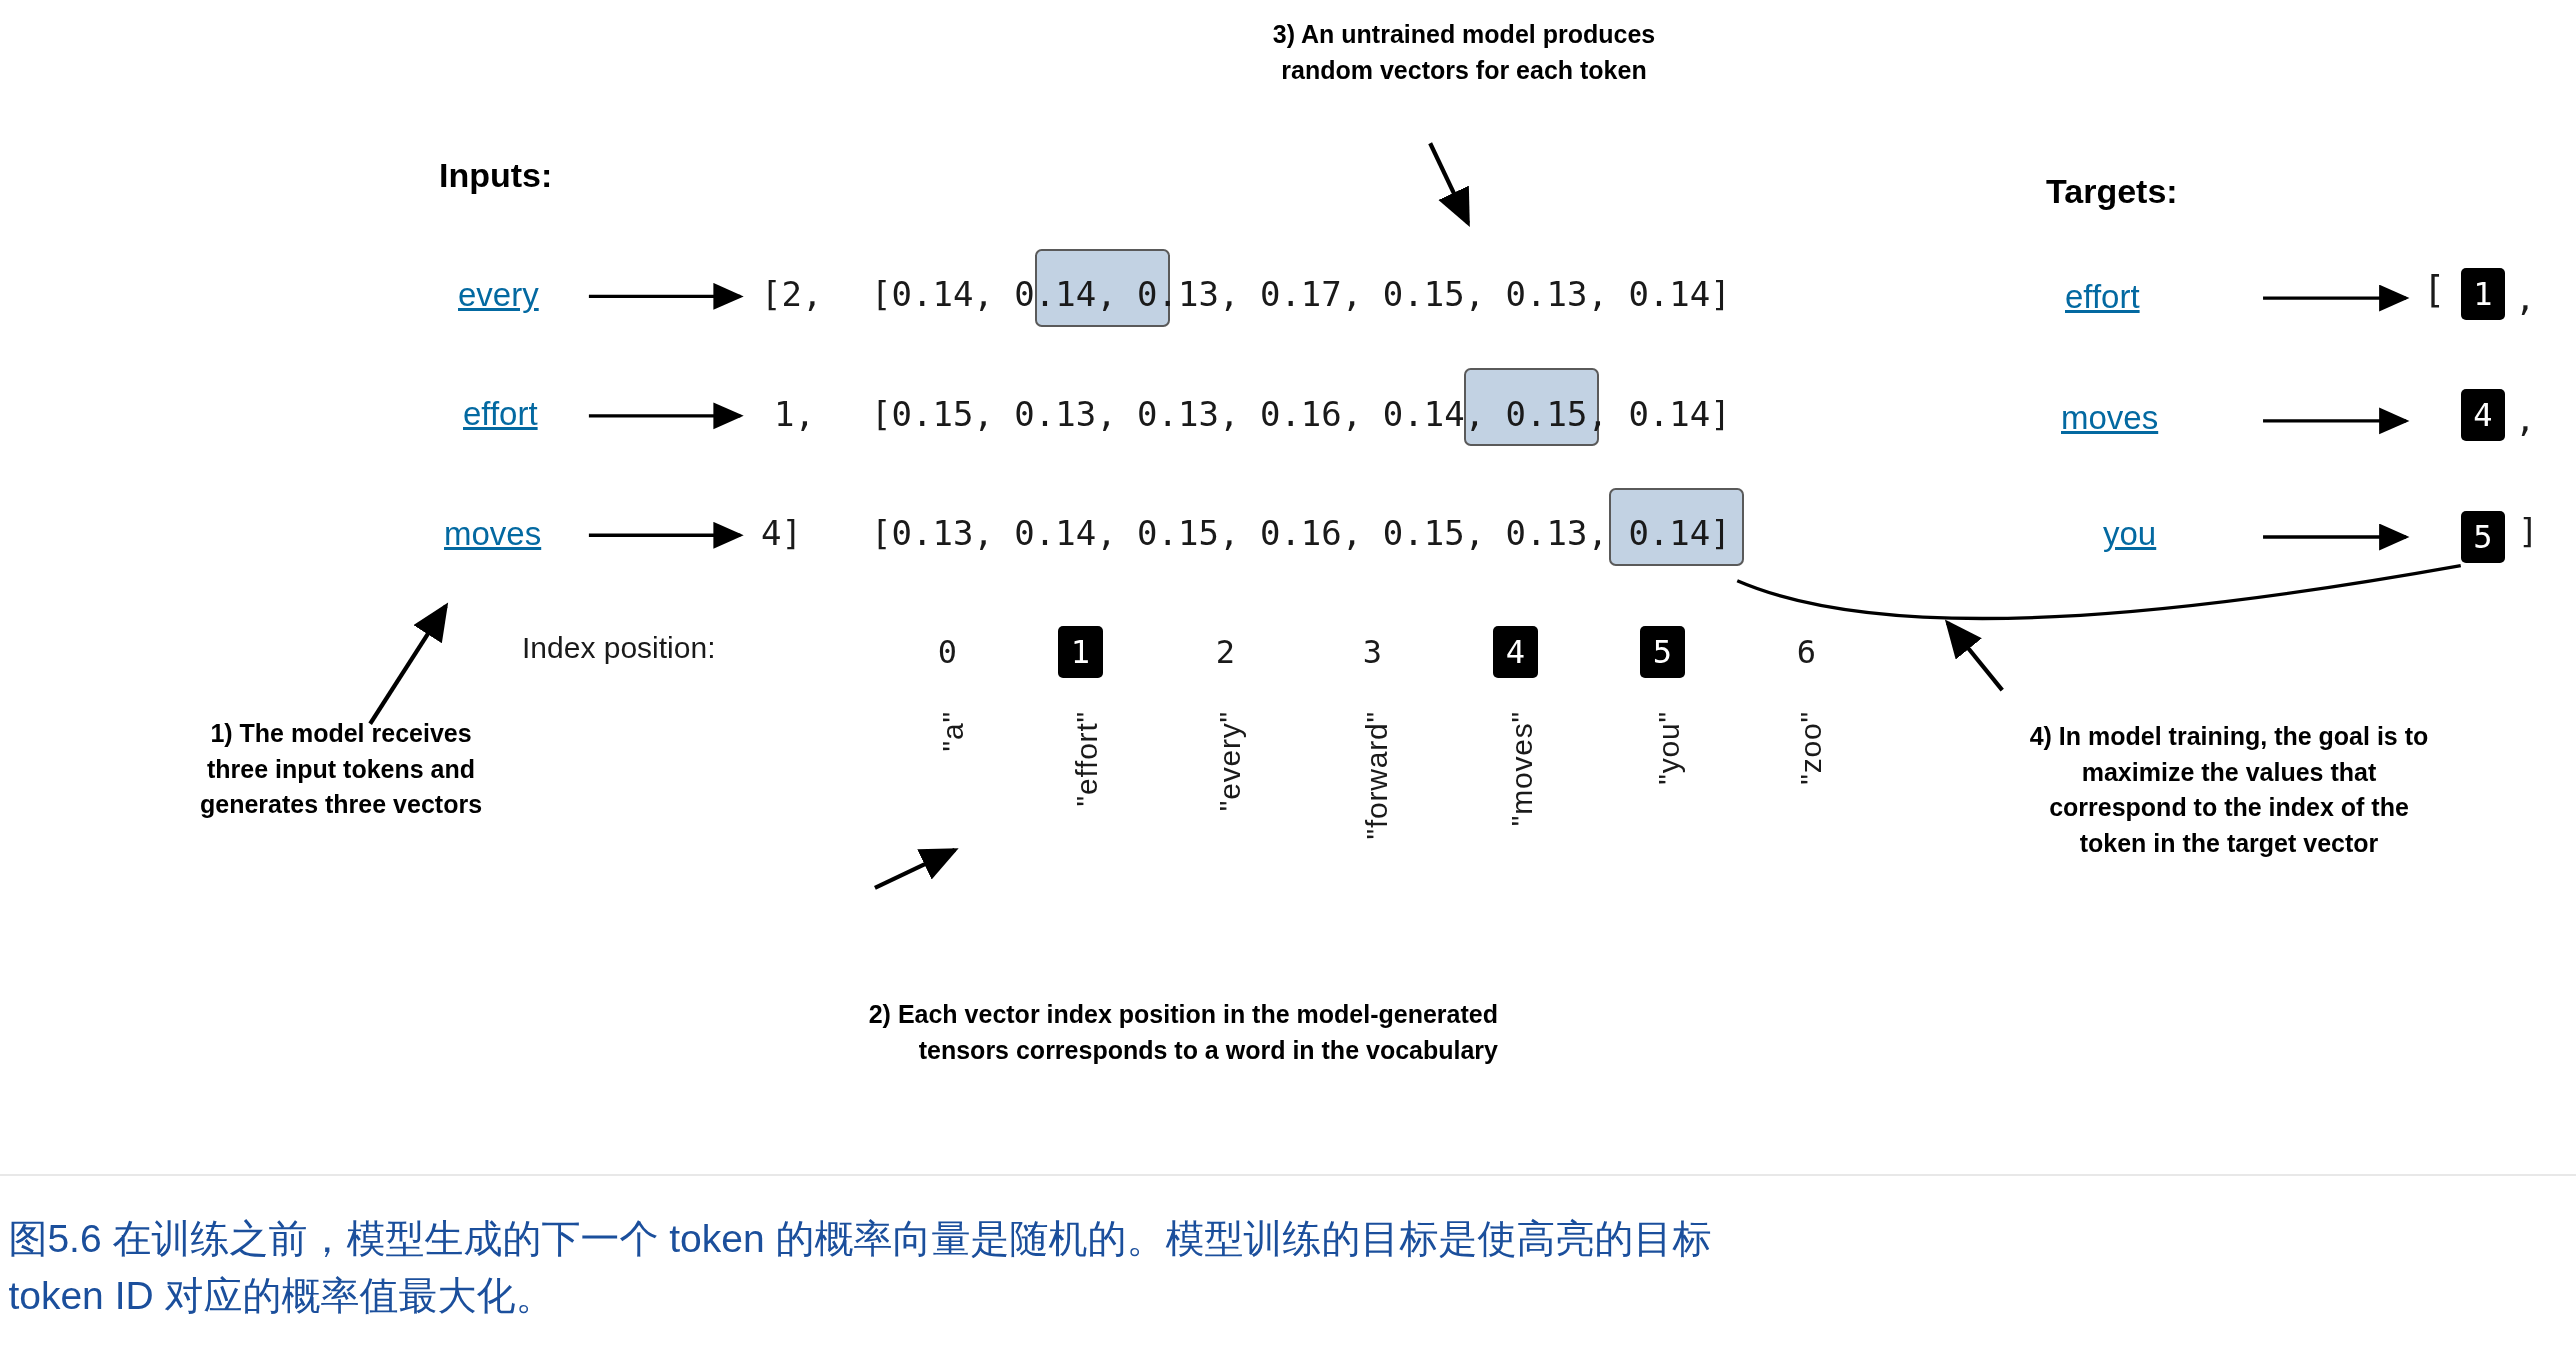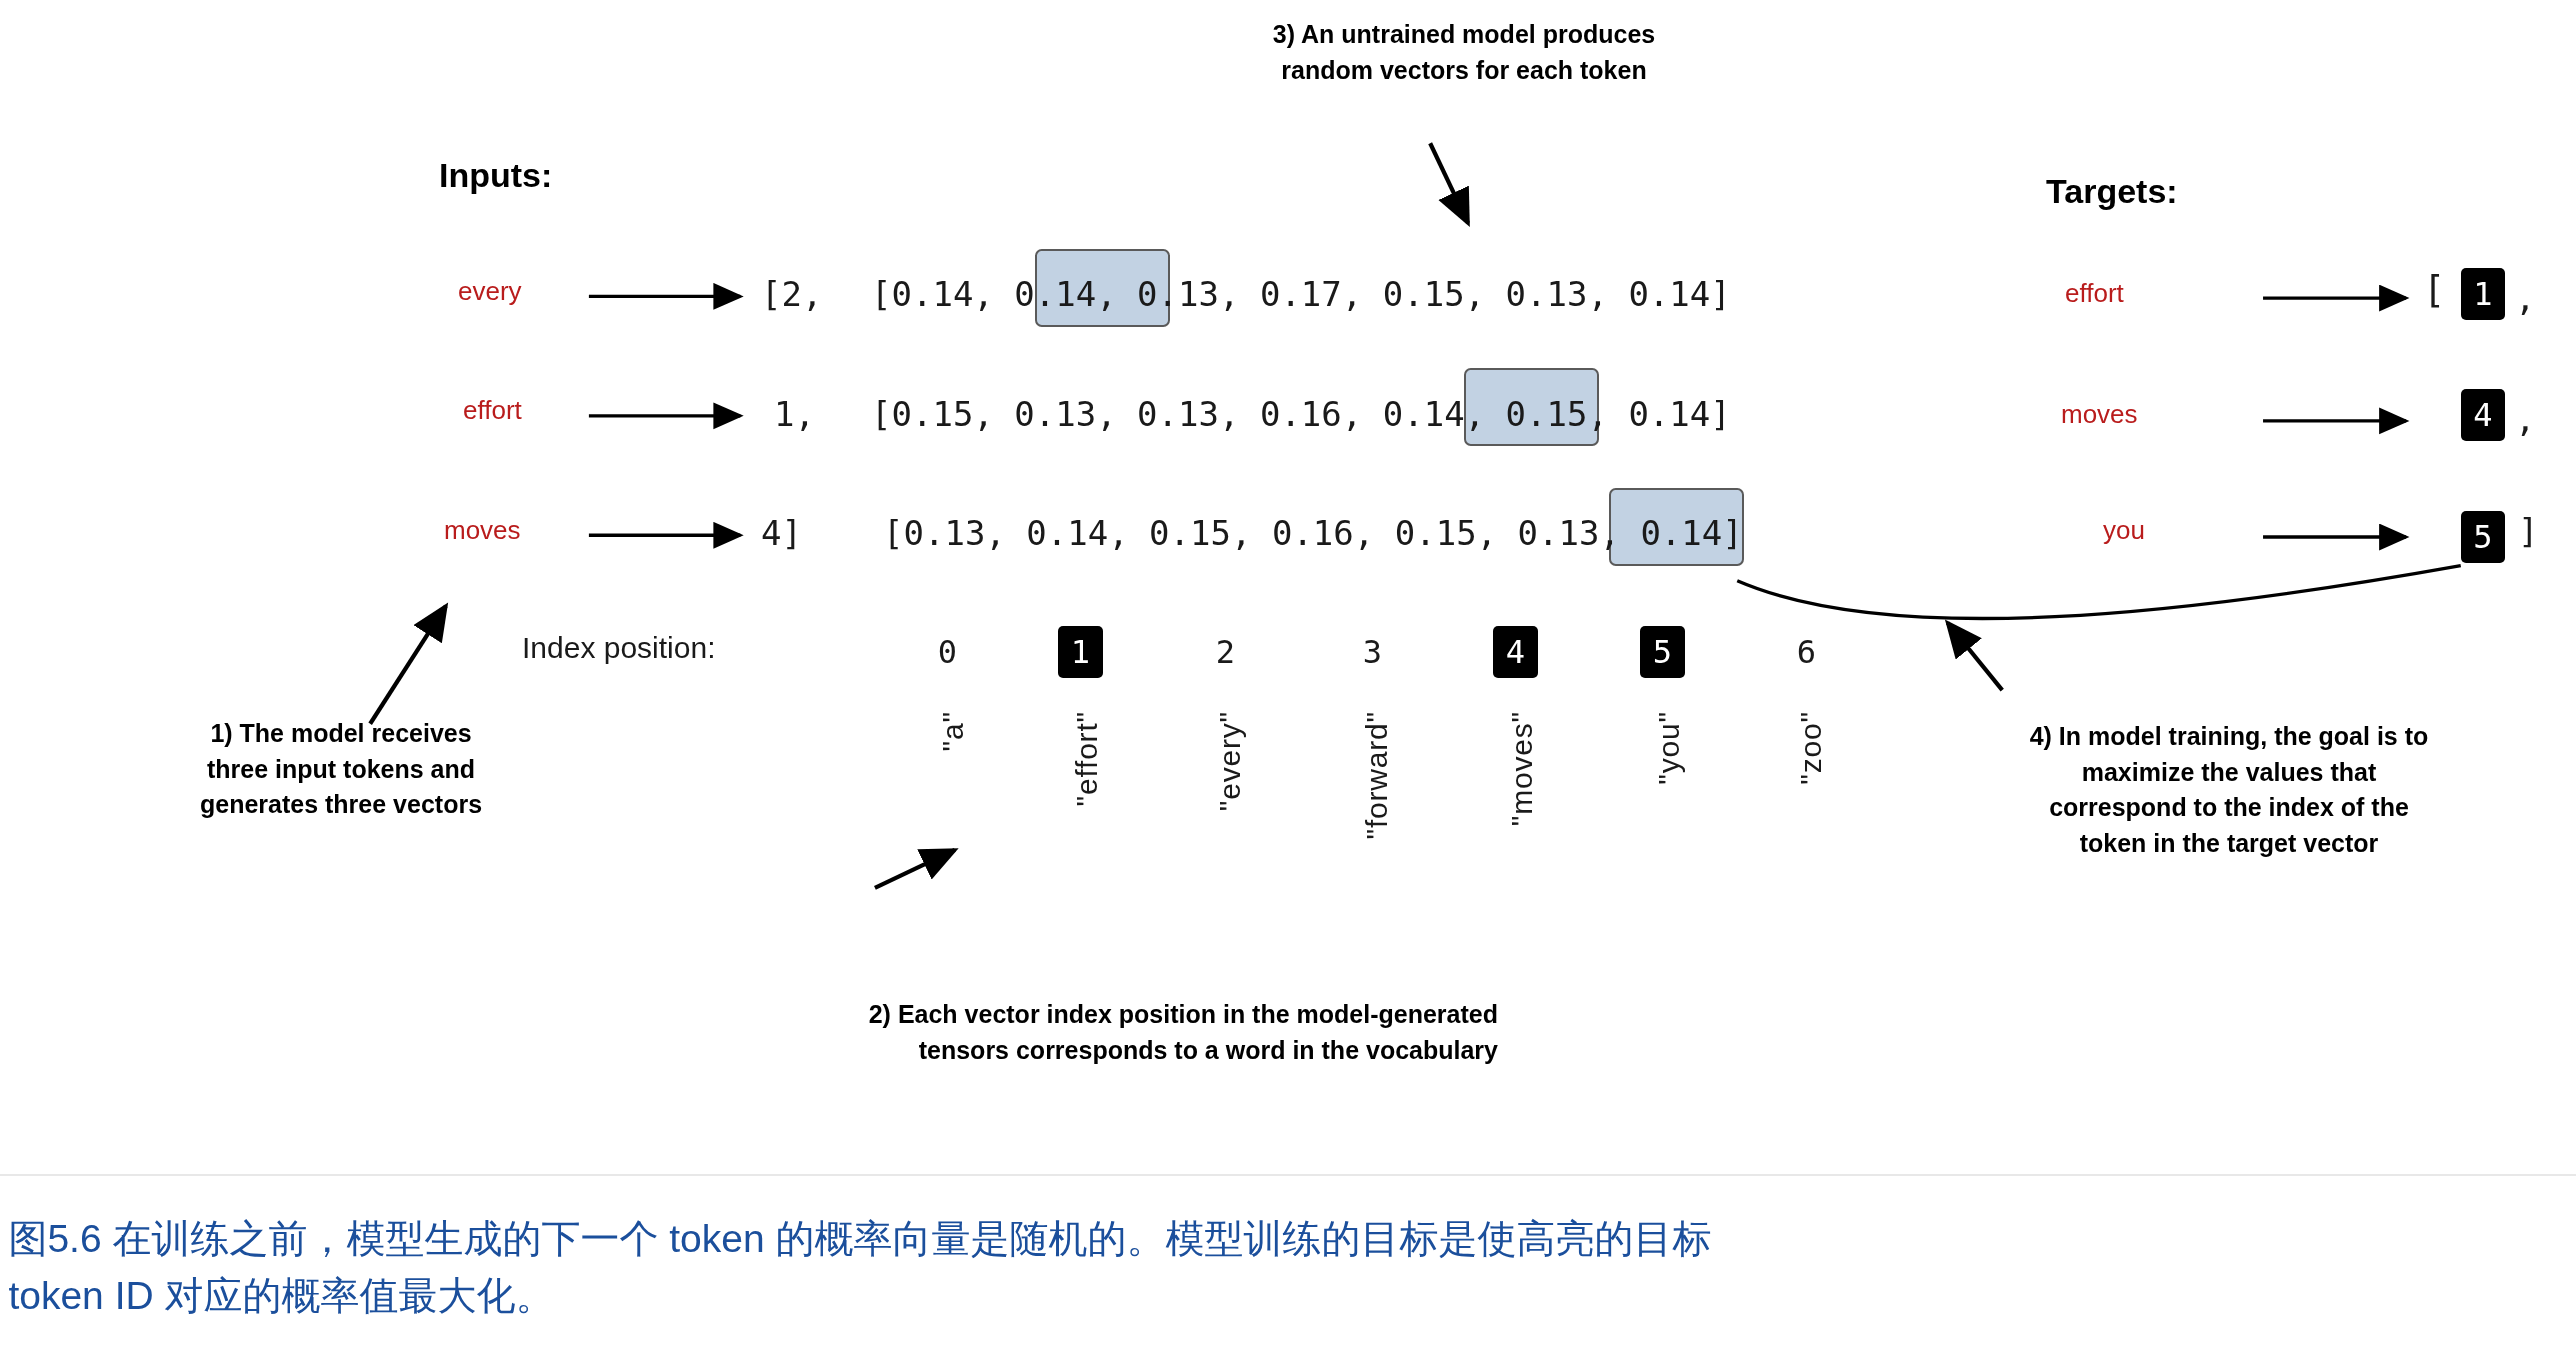--- a/index.html
+++ b/index.html
@@ -25,23 +25,24 @@
 
   
   .bold-note {
     font-weight: bold;
     font-size: 25px;
     line-height: 1.42;
     text-align: center;
     color: #000;
   }
   .label-word {
-    font-size: 26px;
-    color: #b91c1c;
-    white-space: nowrap;
+    font-size: 33px;
+    color: #0369a1;
+    white-space: nowrap;
+    text-decoration: underline;
   }
   .section-head {
     font-size: 34px;
     font-weight: bold;
     color: #000000;
     white-space: nowrap;
   }
   .mono {
     font-family: "DejaVu Sans Mono", "Liberation Mono", monospace;
     font-size: 34px;
@@ -178,21 +179,21 @@
   <div class="abs mono" style="left:871px; top:274px;">[0.14, 0.14, 0.13, 0.17, 0.15, 0.13, 0.14]</div>
 
   <div class="abs label-word" style="left:463px; top:395px;">effort</div>
   <div class="abs mono" style="left:774px; top:394px;">1,</div>
   <div class="hl-cell" style="left:1464px; top:368px; width:131px; height:74px;"></div>
   <div class="abs mono" style="left:871px; top:394px;">[0.15, 0.13, 0.13, 0.16, 0.14, 0.15, 0.14]</div>
 
   <div class="abs label-word" style="left:444px; top:515px;">moves</div>
   <div class="abs mono" style="left:761px; top:513px;">4]</div>
   <div class="hl-cell" style="left:1609px; top:488px; width:131px; height:74px;"></div>
-  <div class="abs mono" style="left:871px; top:513px;margin-left:12px;">[0.13, 0.14, 0.15, 0.16, 0.15, 0.13, 0.14]</div>
+  <div class="abs mono" style="left:871px; top:513px;">[0.13, 0.14, 0.15, 0.16, 0.15, 0.13, 0.14]</div>
 
   <div class="abs label-word" style="left:2065px; top:278px;">effort</div>
   <div class="abs bracket" style="left:2423px; top:269px;">[</div>
   <div class="abs tgt-box" style="left:2461px; top:268px;">1</div>
   <div class="abs comma" style="left:2515px; top:278px;">,</div>
 
   <div class="abs label-word" style="left:2061px; top:399px;">moves</div>
   <div class="abs tgt-box" style="left:2461px; top:389px;">4</div>
   <div class="abs comma" style="left:2515px; top:399px;">,</div>
 

